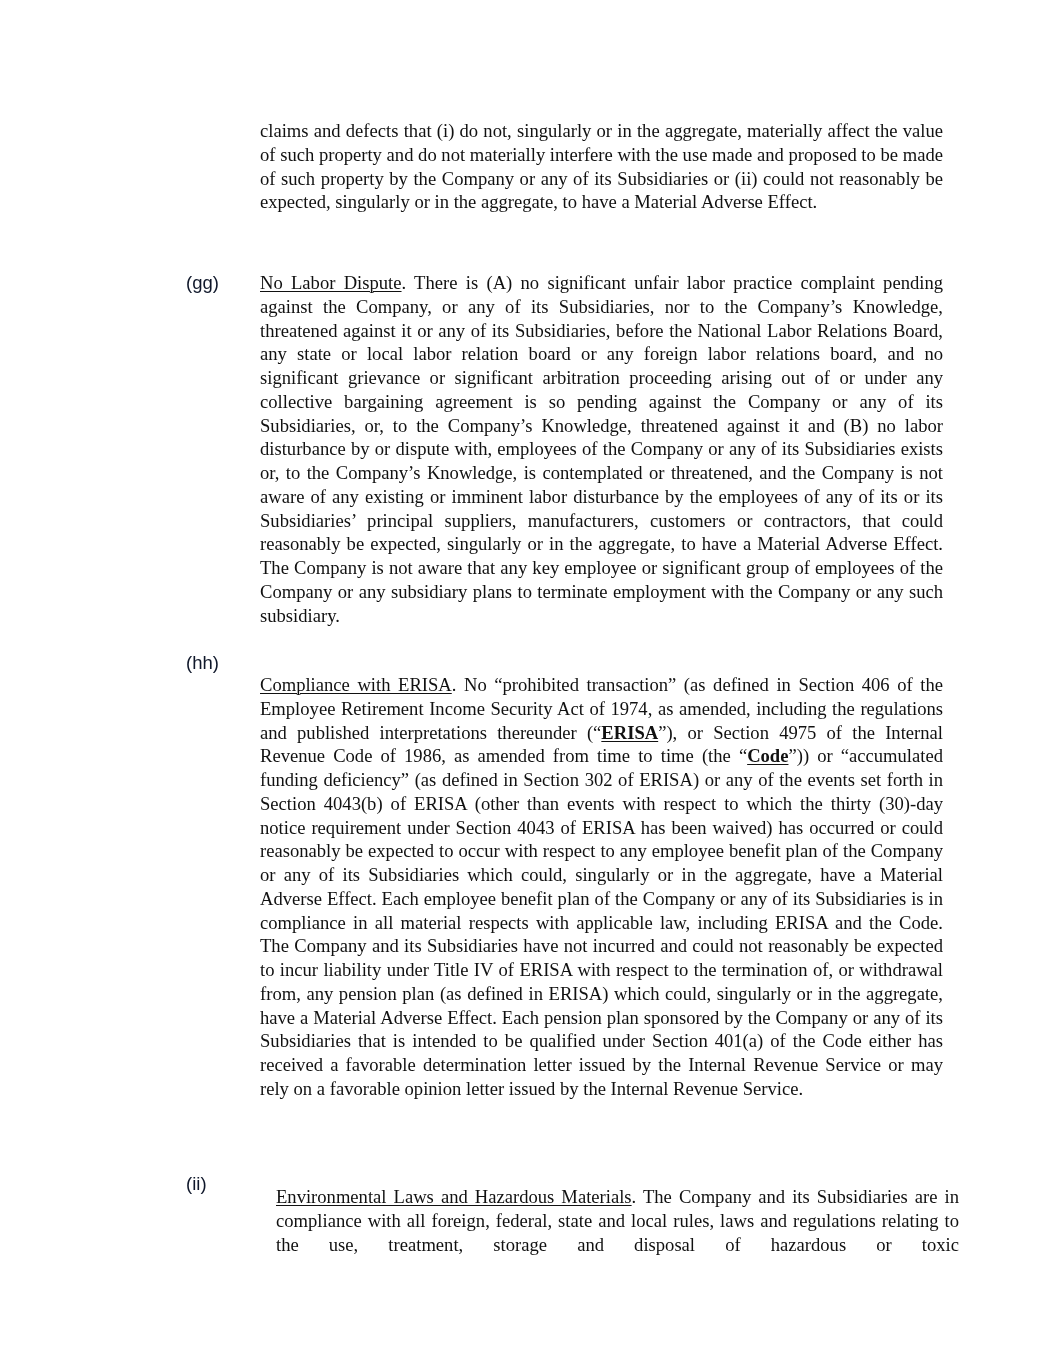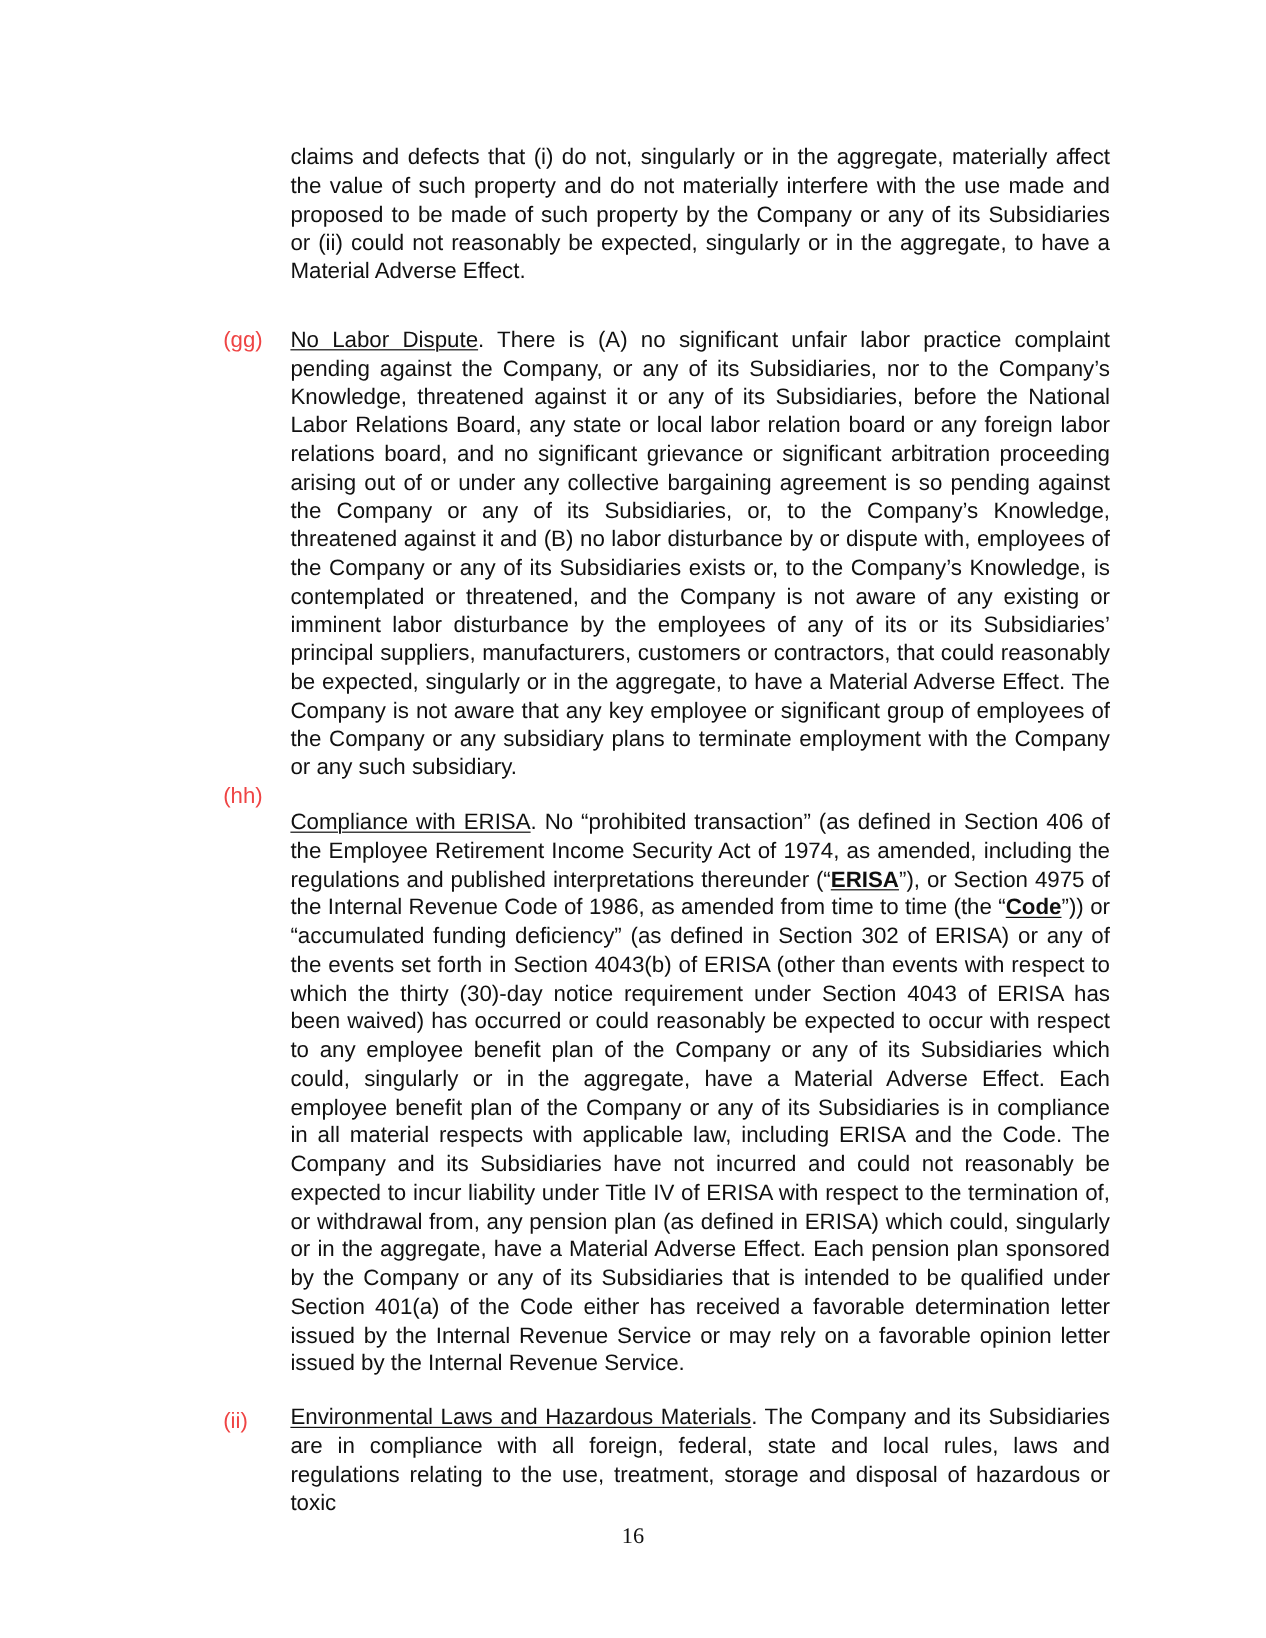--- a/index.html
+++ b/index.html
@@ -1,35 +1,35 @@
 <!DOCTYPE html>
 <html><head>
 <meta charset="utf-8">
 <style>
   html, body { margin: 0; padding: 0; background: #ffffff; }
   body { width: 1055px; height: 1365px; position: relative; overflow: hidden; }
   .page { position: absolute; left: 0; top: 0; width: 1055px; height: 1365px; }
   .para {
     position: absolute;
-    left: 242px;
+    left: 260px;
     width: 683px;
-    font-family: Liberation Sans, sans-serif;
+    font-family: Liberation Serif, serif;
     font-size: 18.6px;
     line-height: 23.75px;
     color: #111111;
     text-align: justify;
     text-align-last: left;
   }
   .label {
     position: absolute;
     left: 186px;
     font-family: "Liberation Sans", sans-serif;
     font-size: 18.5px;
     line-height: 23.75px;
-    color: #ef4444;
+    color: #0f172a;
   }
   .u { text-decoration: underline; text-underline-offset: 2px; text-decoration-thickness: 1px; }
   .defterm { font-weight: bold; text-decoration: underline; text-underline-offset: 2px; text-decoration-thickness: 1px; }
   .page-number {
     position: absolute;
     top: 1270px;
     left: 0; width: 1055px;
     text-align: center;
     font-family: "Liberation Serif", serif;
     font-size: 18.6px;
@@ -43,16 +43,15 @@
 
   <p class="para" style="top:119px; margin:0;">claims and defects that (i) do not, singularly or in the aggregate, materially affect the value of such property and do not materially interfere with the use made and proposed to be made of such property by the Company or any of its Subsidiaries or (ii) could not reasonably be expected, singularly or in the aggregate, to have a Material Adverse Effect.</p>
 
   <div class="label" style="top:271px;">(gg)</div>
   <p class="para" style="top:271px; margin:0;"><span class="u">No Labor Dispute</span><span>.  There is (A) no significant unfair labor practice complaint pending against the Company, or any of its Subsidiaries, nor to the Company’s Knowledge, threatened against it or any of its Subsidiaries, before the National Labor Relations Board, any state or local labor relation board or any foreign labor relations board, and no significant grievance or significant arbitration proceeding arising out of or under any collective bargaining agreement is so pending against the Company or any of its Subsidiaries, or, to the Company’s Knowledge, threatened against it and (B) no labor disturbance by or dispute with, employees of the Company or any of its Subsidiaries exists or, to the Company’s Knowledge, is contemplated or threatened, and the Company is not aware of any existing or imminent labor disturbance by the employees of any of its or its Subsidiaries’ principal suppliers, manufacturers, customers or contractors, that could reasonably be expected, singularly or in the aggregate, to have a Material Adverse Effect.  The Company is not aware that any key employee or significant group of employees of the Company or any subsidiary plans to terminate employment with the Company or any such subsidiary.</span></p>
 
   <div class="label" style="top:651px;">(hh)</div>
   <p class="para" style="top:673px; margin:0;"><span class="u">Compliance with ERISA</span><span>.  No “prohibited transaction” (as defined in Section 406 of the Employee Retirement Income Security Act of 1974, as amended, including the regulations and published interpretations thereunder (“</span><span class="defterm">ERISA</span><span>”), or Section 4975 of the Internal Revenue Code of 1986, as amended from time to time (the “</span><span class="defterm">Code</span><span>”)) or “accumulated funding deficiency” (as defined in Section 302 of ERISA) or any of the events set forth in Section 4043(b) of ERISA (other than events with respect to which the thirty (30)-day notice requirement under Section 4043 of ERISA has been waived) has occurred or could reasonably be expected to occur with respect to any employee benefit plan of the Company or any of its Subsidiaries which could, singularly or in the aggregate, have a Material Adverse Effect.  Each employee benefit plan of the Company or any of its Subsidiaries is in compliance in all material respects with applicable law, including ERISA and the Code.  The Company and its Subsidiaries have not incurred and could not reasonably be expected to incur liability under Title IV of ERISA with respect to the termination of, or withdrawal from, any pension plan (as defined in ERISA) which could, singularly or in the aggregate, have a Material Adverse Effect.  Each pension plan sponsored by the Company or any of its Subsidiaries that is intended to be qualified under Section 401(a) of the Code either has received a favorable determination letter issued by the Internal Revenue Service or may rely on a favorable opinion letter issued by the Internal Revenue Service.</span></p>
 
   <div class="label" style="top:1172px;">(ii)</div>
-  <p class="para" style="top:1169px; margin:0; text-align-last: justify;"><span class="u">Environmental Laws and Hazardous Materials</span><span>.  The Company and its Subsidiaries are in compliance with all foreign, federal, state and local rules, laws and regulations relating to the use, treatment, storage and disposal of hazardous or toxic</span></p>
+  <p class="para" style="top:1169px; margin:16px; text-align-last: justify;"><span class="u">Environmental Laws and Hazardous Materials</span><span>.  The Company and its Subsidiaries are in compliance with all foreign, federal, state and local rules, laws and regulations relating to the use, treatment, storage and disposal of hazardous or toxic</span></p>
 
-  <div class="page-number">16</div>
 </div>
 
 </body></html>

